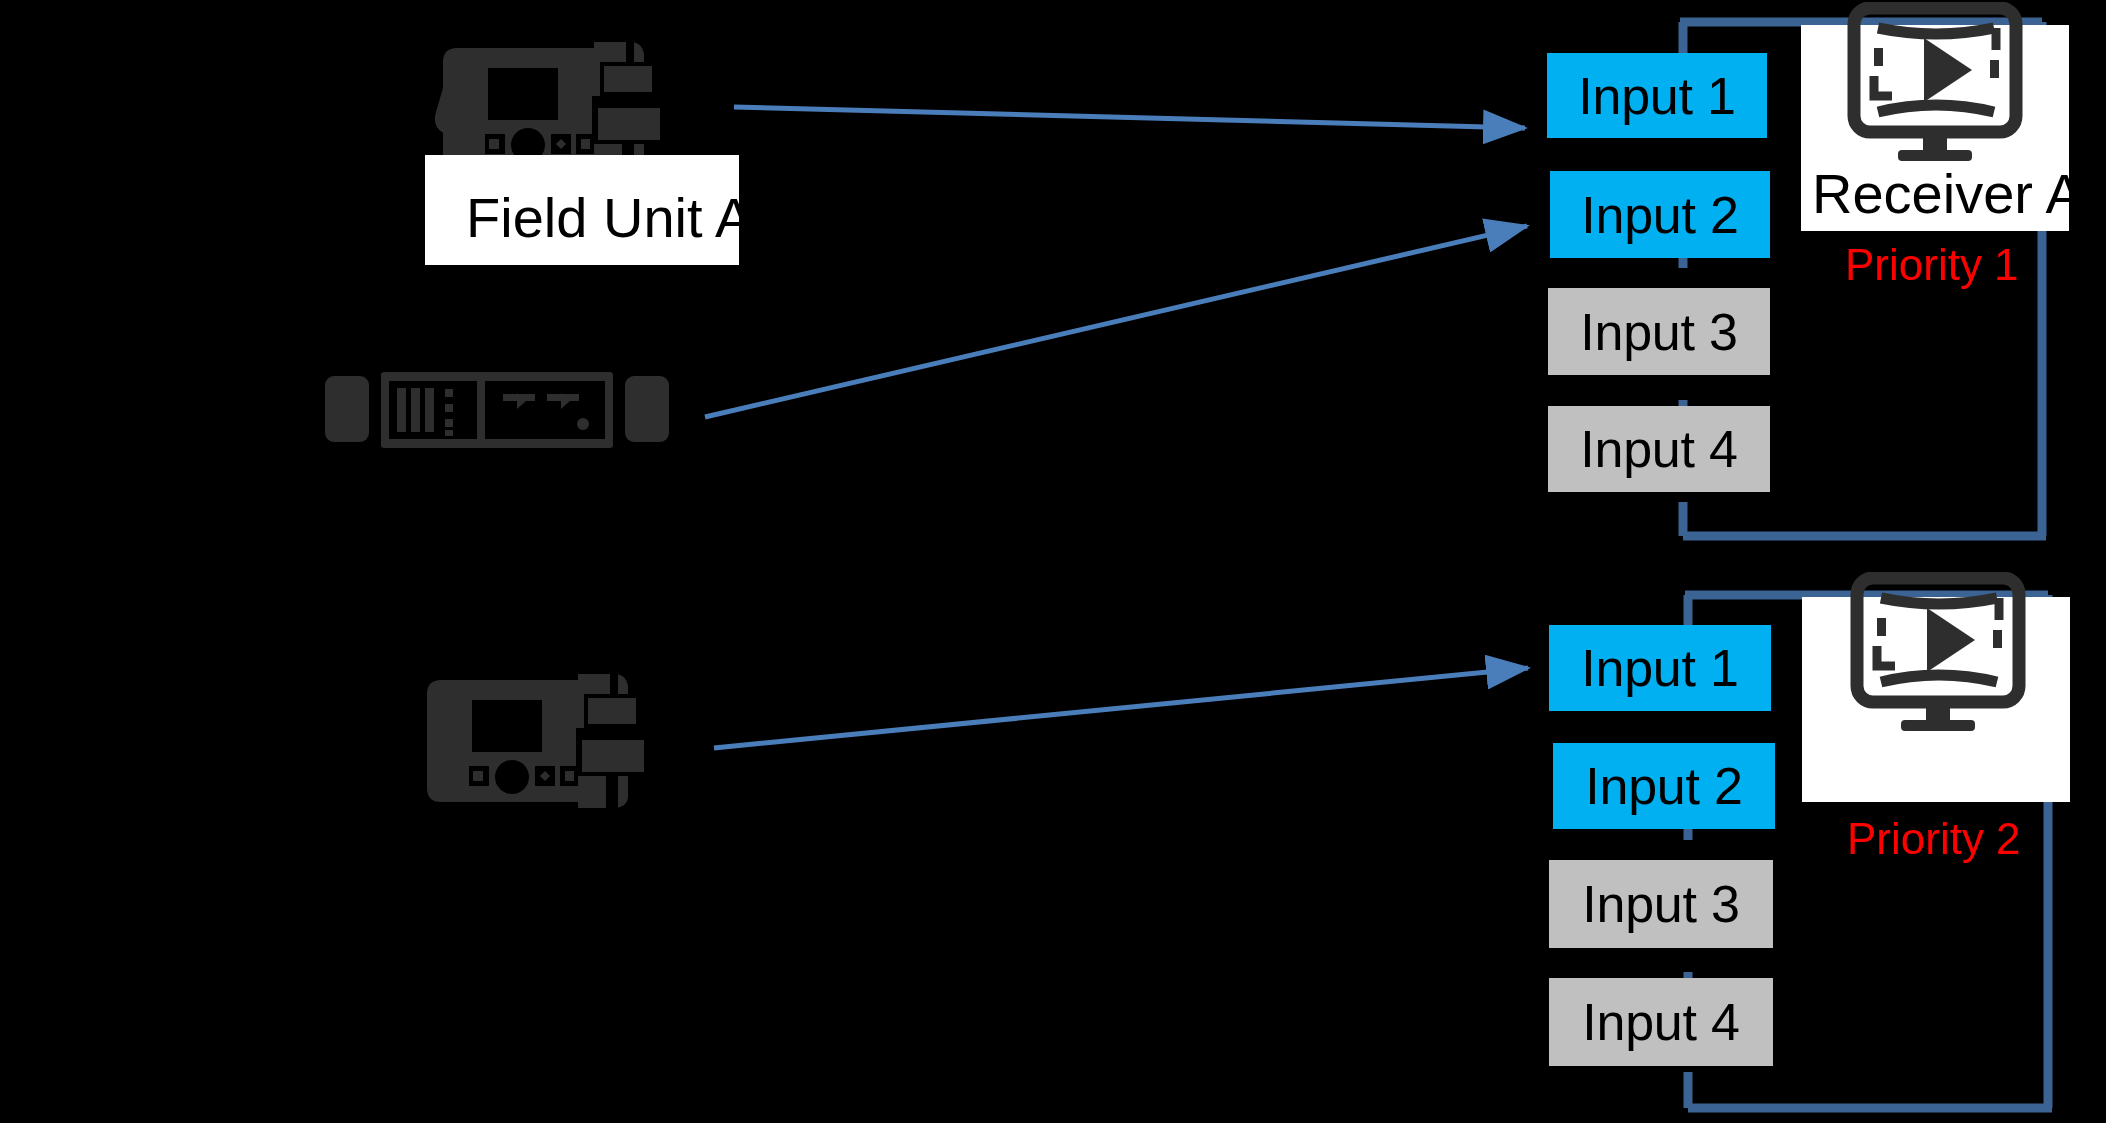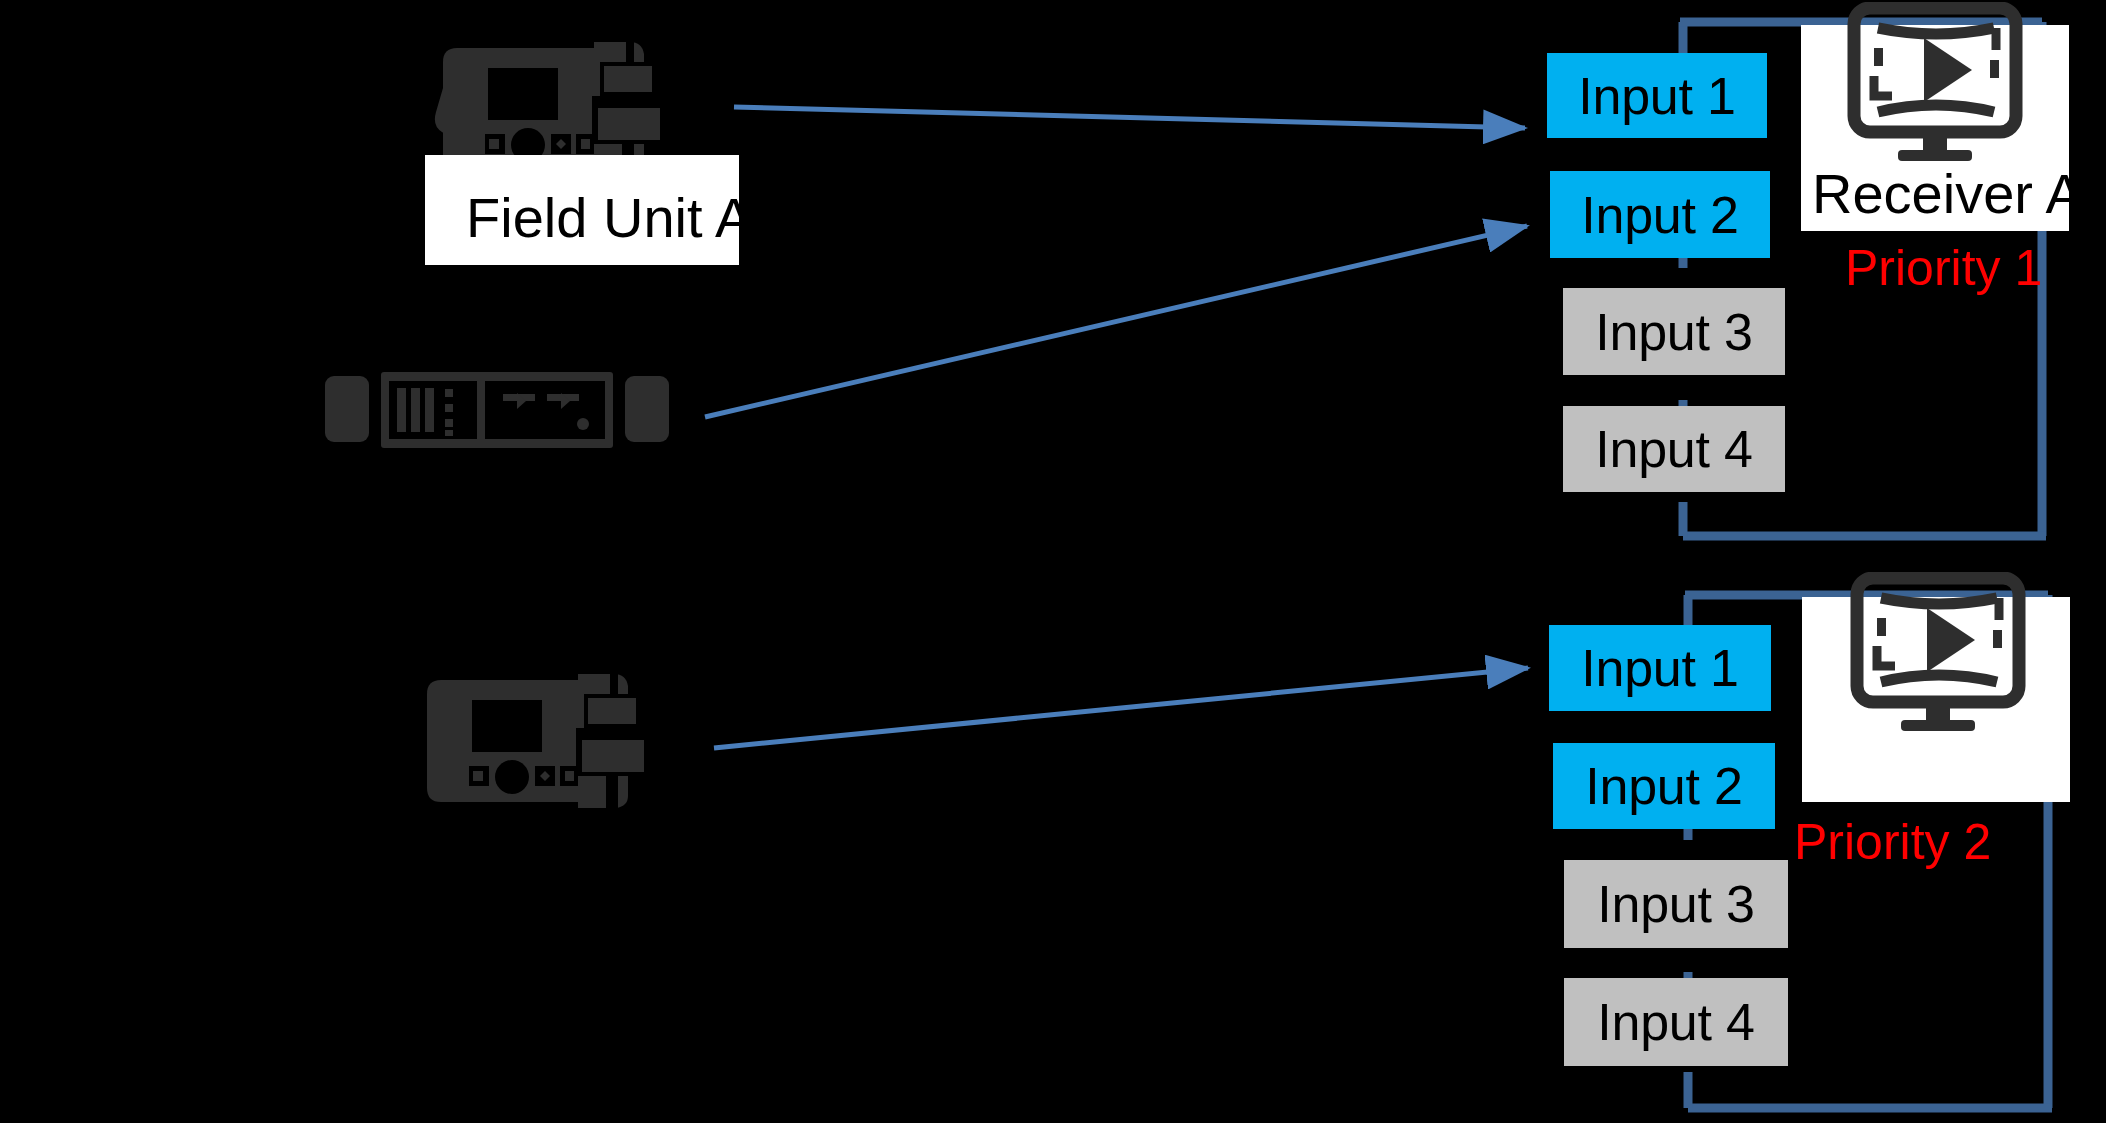--- a/index.html
+++ b/index.html
@@ -23,39 +23,39 @@
     display: flex;
     align-items: center;
     justify-content: center;
     font-size: 52px;
     color: #000000;
     font-family: "Liberation Sans", sans-serif;
     line-height: 1;
     letter-spacing: -0.2px;
   }
   .input-box.active { background: #00B0F0; }
-  .input-box.idle   { background: #C0C0C0; margin-left: 15px; }
+  .input-box.idle   { background: #C0C0C0; }
 
   
   .plate {
     position: absolute;
     background: #FFFFFF;
   }
   .plate-label {
     position: absolute;
     color: #000000;
     font-size: 56px;
     font-family: "Liberation Sans", sans-serif;
     white-space: nowrap;
     line-height: 1;
   }
   .priority-label {
     position: absolute;
     color: #FF0000;
-    font-size: 50px;
+    font-size: 44px;
     font-family: "Liberation Sans", sans-serif;
     white-space: nowrap;
     line-height: 1;
   }
 
   
   svg.overlay {
     position: absolute;
     left: 0; top: 0;
     width: 2106px;
@@ -217,15 +217,15 @@
     <path d="M38,26 q58,12 116,0" fill="none" stroke="#2E2E2E" stroke-width="11"></path>
     <path d="M38,110 q58,-14 116,0" fill="none" stroke="#2E2E2E" stroke-width="11"></path>
     <rect x="34" y="46" width="9" height="18" fill="#2E2E2E"></rect>
     <path d="M34,74 v20 h18" fill="none" stroke="#2E2E2E" stroke-width="9"></path>
     <path d="M156,26 v22" fill="none" stroke="#2E2E2E" stroke-width="9"></path>
     <rect x="150" y="58" width="9" height="18" fill="#2E2E2E"></rect>
     <path d="M84,36 L132,68 L84,100 Z" fill="#2E2E2E"></path>
     <rect x="83" y="132" width="24" height="18" fill="#2E2E2E"></rect>
     <rect x="58" y="148" width="74" height="11" rx="4" fill="#2E2E2E"></rect>
   </svg>
-  <div class="priority-label" style="left:1794px; top:817px;">Priority 2</div>
+  <div class="priority-label" style="left:1847px; top:817px;">Priority 2</div>
 
 </div>
 
 </body></html>

